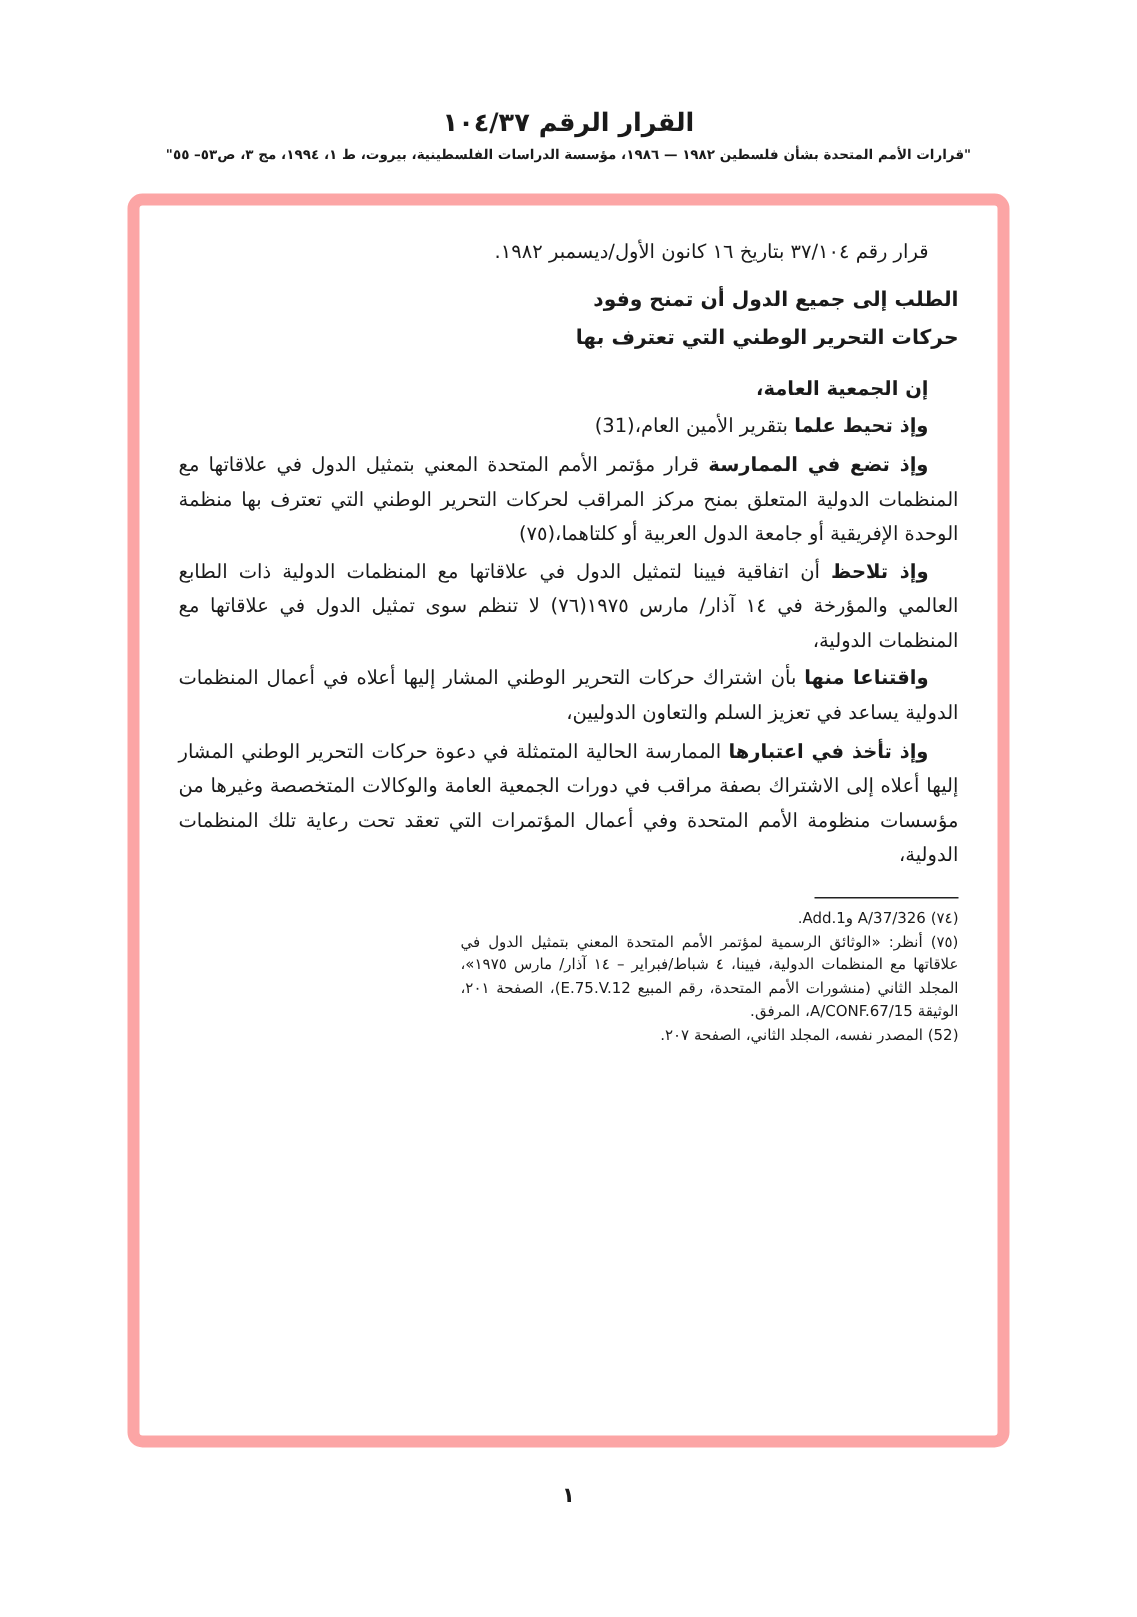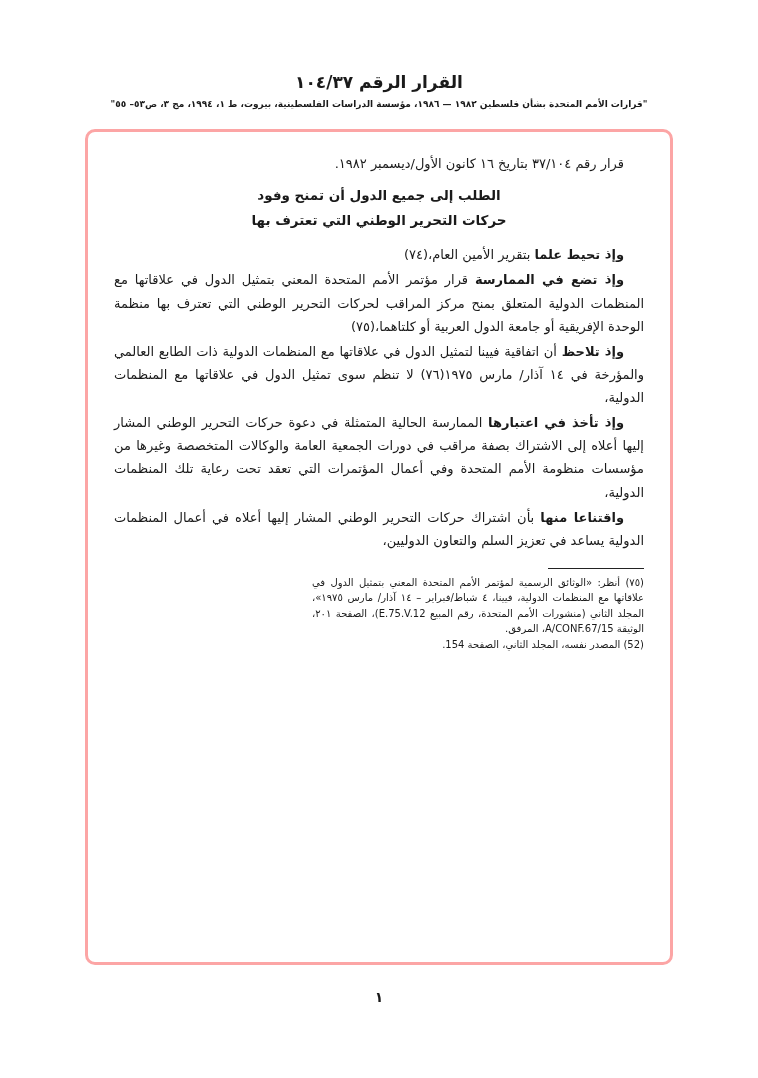--- a/index.html
+++ b/index.html
@@ -12,30 +12,30 @@
   }
   .page { width:758px; height:1078px; position:relative; background:#ffffff; overflow:hidden; }
 
   .header { padding-top:72px; text-align:center; }
   .doc-title { font-size:17px; font-weight:700; }
   .source-line { font-size:9px; font-weight:700; margin-top:7px; }
 
   .green-box {
     width:588px; height:836px;
     margin:20px auto 0;
-    border:3px solid #fca5a5;
+    border:8px solid #fca5a5;
     border-radius:10px;
     padding:20px 26px 12px;
     overflow:hidden;
     background:#ffffff;
   }
 
   .intro-line { font-size:13px; line-height:1.8; text-indent:20px; margin-bottom:8px; }
 
-  .doc-heading { text-align:center; font-weight:700; font-size:13.5px; line-height:1.85; margin:4px 0 10px; }
+  .doc-heading { font-weight:700; font-size:13.5px; line-height:1.85; margin:4px 0 10px; }
 
   .para { font-size:13px; line-height:1.78; text-align:justify; text-indent:20px; margin:2px 0; }
   .para .lead { font-weight:700; }
 
   .footnotes { width:332px; margin-top:16px; font-size:10px; line-height:1.55; }
   .fn-rule { width:96px; border-top:1px solid #222; margin-bottom:6px; }
   .footnote { text-align:justify; }
   .fn-marker { white-space:nowrap; }
 
   .page-number { text-align:center; font-size:14px; font-weight:700; margin-top:24px; }
@@ -53,44 +53,51 @@
   <div class="green-box">
 
     <p class="intro-line">قرار رقم ٣٧/١٠٤ بتاريخ ١٦ كانون الأول/ديسمبر ١٩٨٢.</p>
 
     <div class="doc-heading">
       <div>الطلب إلى جميع الدول أن تمنح وفود</div>
       <div>حركات التحرير الوطني التي تعترف بها</div>
     </div>
 
     <p class="para">
-      <span class="lead">وإذ تحيط علما</span><span> بتقرير الأمين العام،(٧٤)</span>
+      <span class="lead">إن الجمعية العامة،</span><span></span>
+    </p>
+    <p class="para">
+      <span class="lead">وإذ تحيط علما</span><span> بتقرير الأمين العام،(31)</span>
     </p>
     <p class="para">
       <span class="lead">وإذ تضع في الممارسة</span><span> قرار مؤتمر الأمم المتحدة المعني بتمثيل الدول في علاقاتها مع المنظمات الدولية المتعلق بمنح مركز المراقب لحركات التحرير الوطني التي تعترف بها منظمة الوحدة الإفريقية أو جامعة الدول العربية أو كلتاهما،(٧٥)</span>
     </p>
     <p class="para">
       <span class="lead">وإذ تلاحظ</span><span> أن اتفاقية فيينا لتمثيل الدول في علاقاتها مع المنظمات الدولية ذات الطابع العالمي والمؤرخة في ١٤ آذار/ مارس ١٩٧٥(٧٦) لا تنظم سوى تمثيل الدول في علاقاتها مع المنظمات الدولية،</span>
     </p>
     <p class="para">
-      <span class="lead">وإذ تأخذ في اعتبارها</span><span> الممارسة الحالية المتمثلة في دعوة حركات التحرير الوطني المشار إليها أعلاه إلى الاشتراك بصفة مراقب في دورات الجمعية العامة والوكالات المتخصصة وغيرها من مؤسسات منظومة الأمم المتحدة وفي أعمال المؤتمرات التي تعقد تحت رعاية تلك المنظمات الدولية،</span>
+      <span class="lead">واقتناعا منها</span><span> بأن اشتراك حركات التحرير الوطني المشار إليها أعلاه في أعمال المنظمات الدولية يساعد في تعزيز السلم والتعاون الدوليين،</span>
     </p>
     <p class="para">
-      <span class="lead">واقتناعا منها</span><span> بأن اشتراك حركات التحرير الوطني المشار إليها أعلاه في أعمال المنظمات الدولية يساعد في تعزيز السلم والتعاون الدوليين،</span>
+      <span class="lead">وإذ تأخذ في اعتبارها</span><span> الممارسة الحالية المتمثلة في دعوة حركات التحرير الوطني المشار إليها أعلاه إلى الاشتراك بصفة مراقب في دورات الجمعية العامة والوكالات المتخصصة وغيرها من مؤسسات منظومة الأمم المتحدة وفي أعمال المؤتمرات التي تعقد تحت رعاية تلك المنظمات الدولية،</span>
     </p>
 
     <div class="footnotes">
       <div class="fn-rule"></div>
+      <p class="footnote">
+        <span class="fn-marker">(٧٤)</span>
+        <span class="fn-text">A/37/326 وAdd.1.</span>
+      </p>
       <p class="footnote">
         <span class="fn-marker">(٧٥)</span>
         <span class="fn-text">أنظر: «الوثائق الرسمية لمؤتمر الأمم المتحدة المعني بتمثيل الدول في علاقاتها مع المنظمات الدولية، فيينا، ٤ شباط/فبراير – ١٤ آذار/ مارس ١٩٧٥»، المجلد الثاني (منشورات الأمم المتحدة، رقم المبيع E.75.V.12)، الصفحة ٢٠١، الوثيقة A/CONF.67/15، المرفق.</span>
       </p>
       <p class="footnote">
         <span class="fn-marker">(52)</span>
-        <span class="fn-text">المصدر نفسه، المجلد الثاني، الصفحة 154.</span>
+        <span class="fn-text">المصدر نفسه، المجلد الثاني، الصفحة ٢٠٧.</span>
       </p>
     </div>
 
   </div>
 
   <div class="page-number">١</div>
 
 </div>
 
 </body></html>

